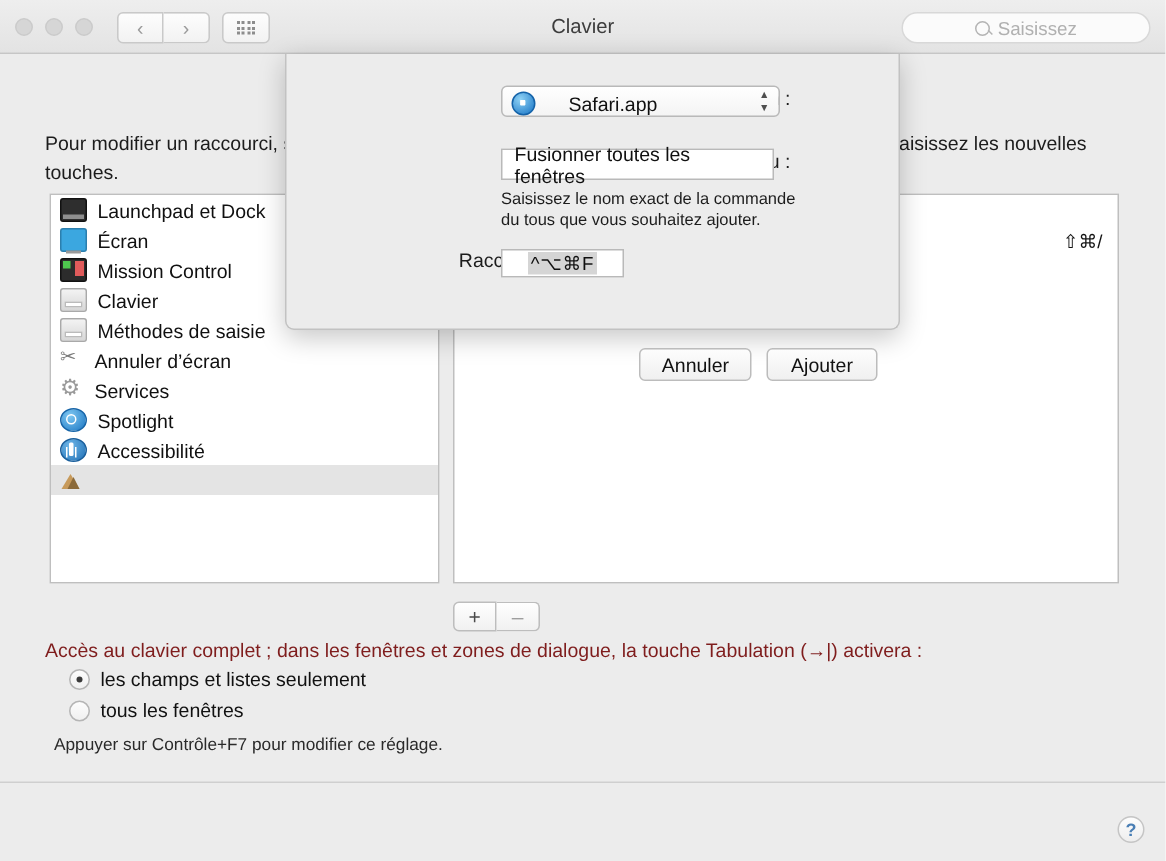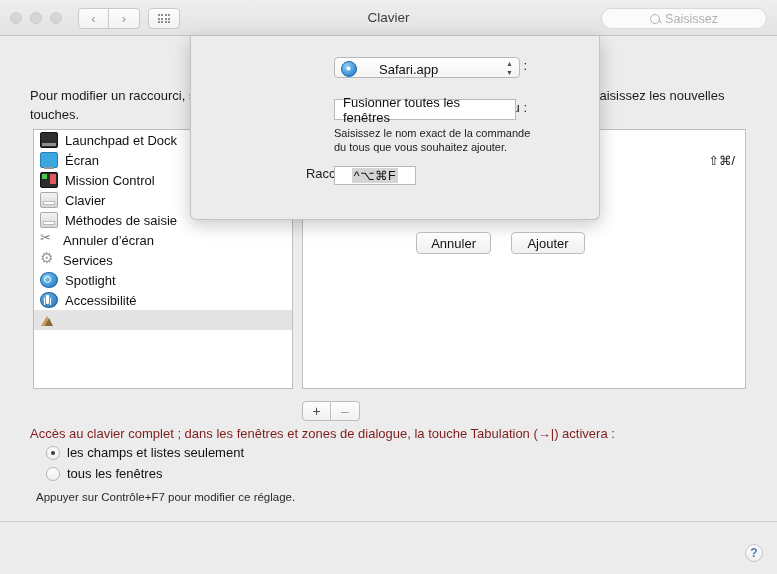--- a/index.html
+++ b/index.html
@@ -239,21 +239,21 @@
     display:flex; align-items:center; justify-content:center;
     font-size: 12.5px; color:#101010;
   }
   .shortfield span { background:#d5d5d5; padding: 0px 2px; letter-spacing: 0.5px;}
 
   .sheethint {
     position:absolute; left: 333px; top: 117px;
     font-size: 11px; color:#1c1c1c; line-height: 14px; width: 230px;
   }
 
-  .sheetbtns { position:absolute; right: 14px; top: 196px; display:flex; gap: 20px; }
+  .sheetbtns { position:absolute; right: 14px; top: 196px; display:flex; gap: 10px; }
   .btn {
     height: 22px; min-width: 74px; padding: 0 14px;
     background: linear-gradient(to bottom,#fdfdfd,#f0f0f0);
     border:1px solid #bcbcbc; border-radius:4px;
     box-sizing:border-box;
     display:flex; align-items:center; justify-content:center;
     font-size: 13px; color:#111;
   }
 </style>
 </head>

